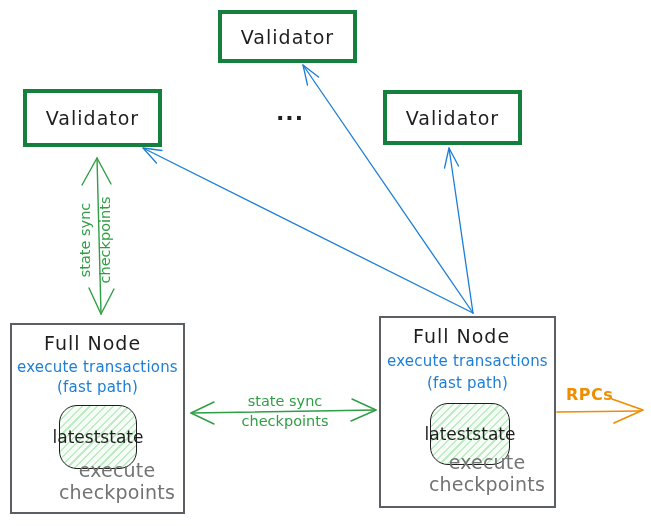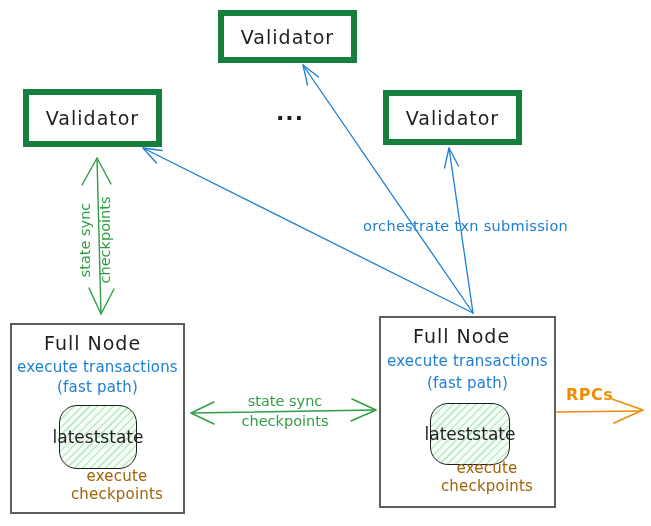--- a/index.html
+++ b/index.html
@@ -1,30 +1,30 @@
 <!DOCTYPE html>
 <html><head>
 <meta charset="utf-8">
 <style>
   html,body{margin:0;padding:0;background:#ffffff;}
   #canvas{
     position:relative;width:651px;height:526px;background:#ffffff;overflow:hidden;
     font-family:"DejaVu Sans",sans-serif;color:#1e1e1e;
   }
   .box{
-    position:absolute;background:#ffffff;border:6px solid #15803d;
+    position:absolute;background:#ffffff;border:4px solid #15803d;
     display:flex;align-items:center;justify-content:center;box-sizing:border-box;
   }
   .validator-label{font-size:19px;letter-spacing:1px;color:#1e1e1e;}
   .fullnode{
     position:absolute;background:#ffffff;border:2px solid #5b5e63;box-sizing:border-box;
   }
   .fn-title{position:absolute;left:0;right:0;text-align:left;font-size:19px;letter-spacing:1px;color:#1e1e1e;margin-left:32px;}
   .fn-blue{position:absolute;left:0;right:0;text-align:center;font-size:15px;color:#1c7ed6;letter-spacing:0.2px;}
-  .fn-green{position:absolute;left:0;right:0;text-align:center;font-size:15px;color:#a16207;letter-spacing:0.2px;margin-left:39px;}
+  .fn-green{position:absolute;left:0;right:0;text-align:center;font-size:19px;color:#737373;letter-spacing:0.2px;margin-left:39px;}
   .state-box{
     position:absolute;border:1.6px solid #1e1e1e;border-radius:18px;box-sizing:border-box;
     display:flex;flex-direction:row;align-items:center;justify-content:center;
     background:repeating-linear-gradient(135deg,#f6fdf7 0px,#f6fdf7 4px,#c0ecc5 4px,#c0ecc5 5.5px);
     font-size:17px;line-height:22px;color:#1e1e1e;text-align:center;
   }
   .ellipsis{position:absolute;font-size:22px;font-weight:700;letter-spacing:1px;color:#1e1e1e;}
   .green-label{color:#2f9e44;font-size:14.5px;line-height:20px;text-align:center;position:absolute;}
   .blue-label{color:#1c7ed6;font-size:14.5px;position:absolute;letter-spacing:0.3px;}
   .orange-label{color:#f08c00;font-size:16px;font-weight:600;position:absolute;letter-spacing:0.5px;}
@@ -109,17 +109,16 @@
   <div class="green-label rot" style="left:22px;top:218px;width:150px;height:44px;">
     <div>state sync</div>
     <div>checkpoints</div>
   </div>
 
   <div class="green-label" style="left:205px;top:391px;width:160px;">
     <div>state sync</div>
     <div>checkpoints</div>
   </div>
 
-  <div class="blue-label" style="left:363px;top:218px;width:220px;">orchestrate txn submission</div>
 
   <div class="orange-label" style="left:566px;top:385px;text-align:center;">RPCs</div>
 
 </div>
 
 </body></html>

